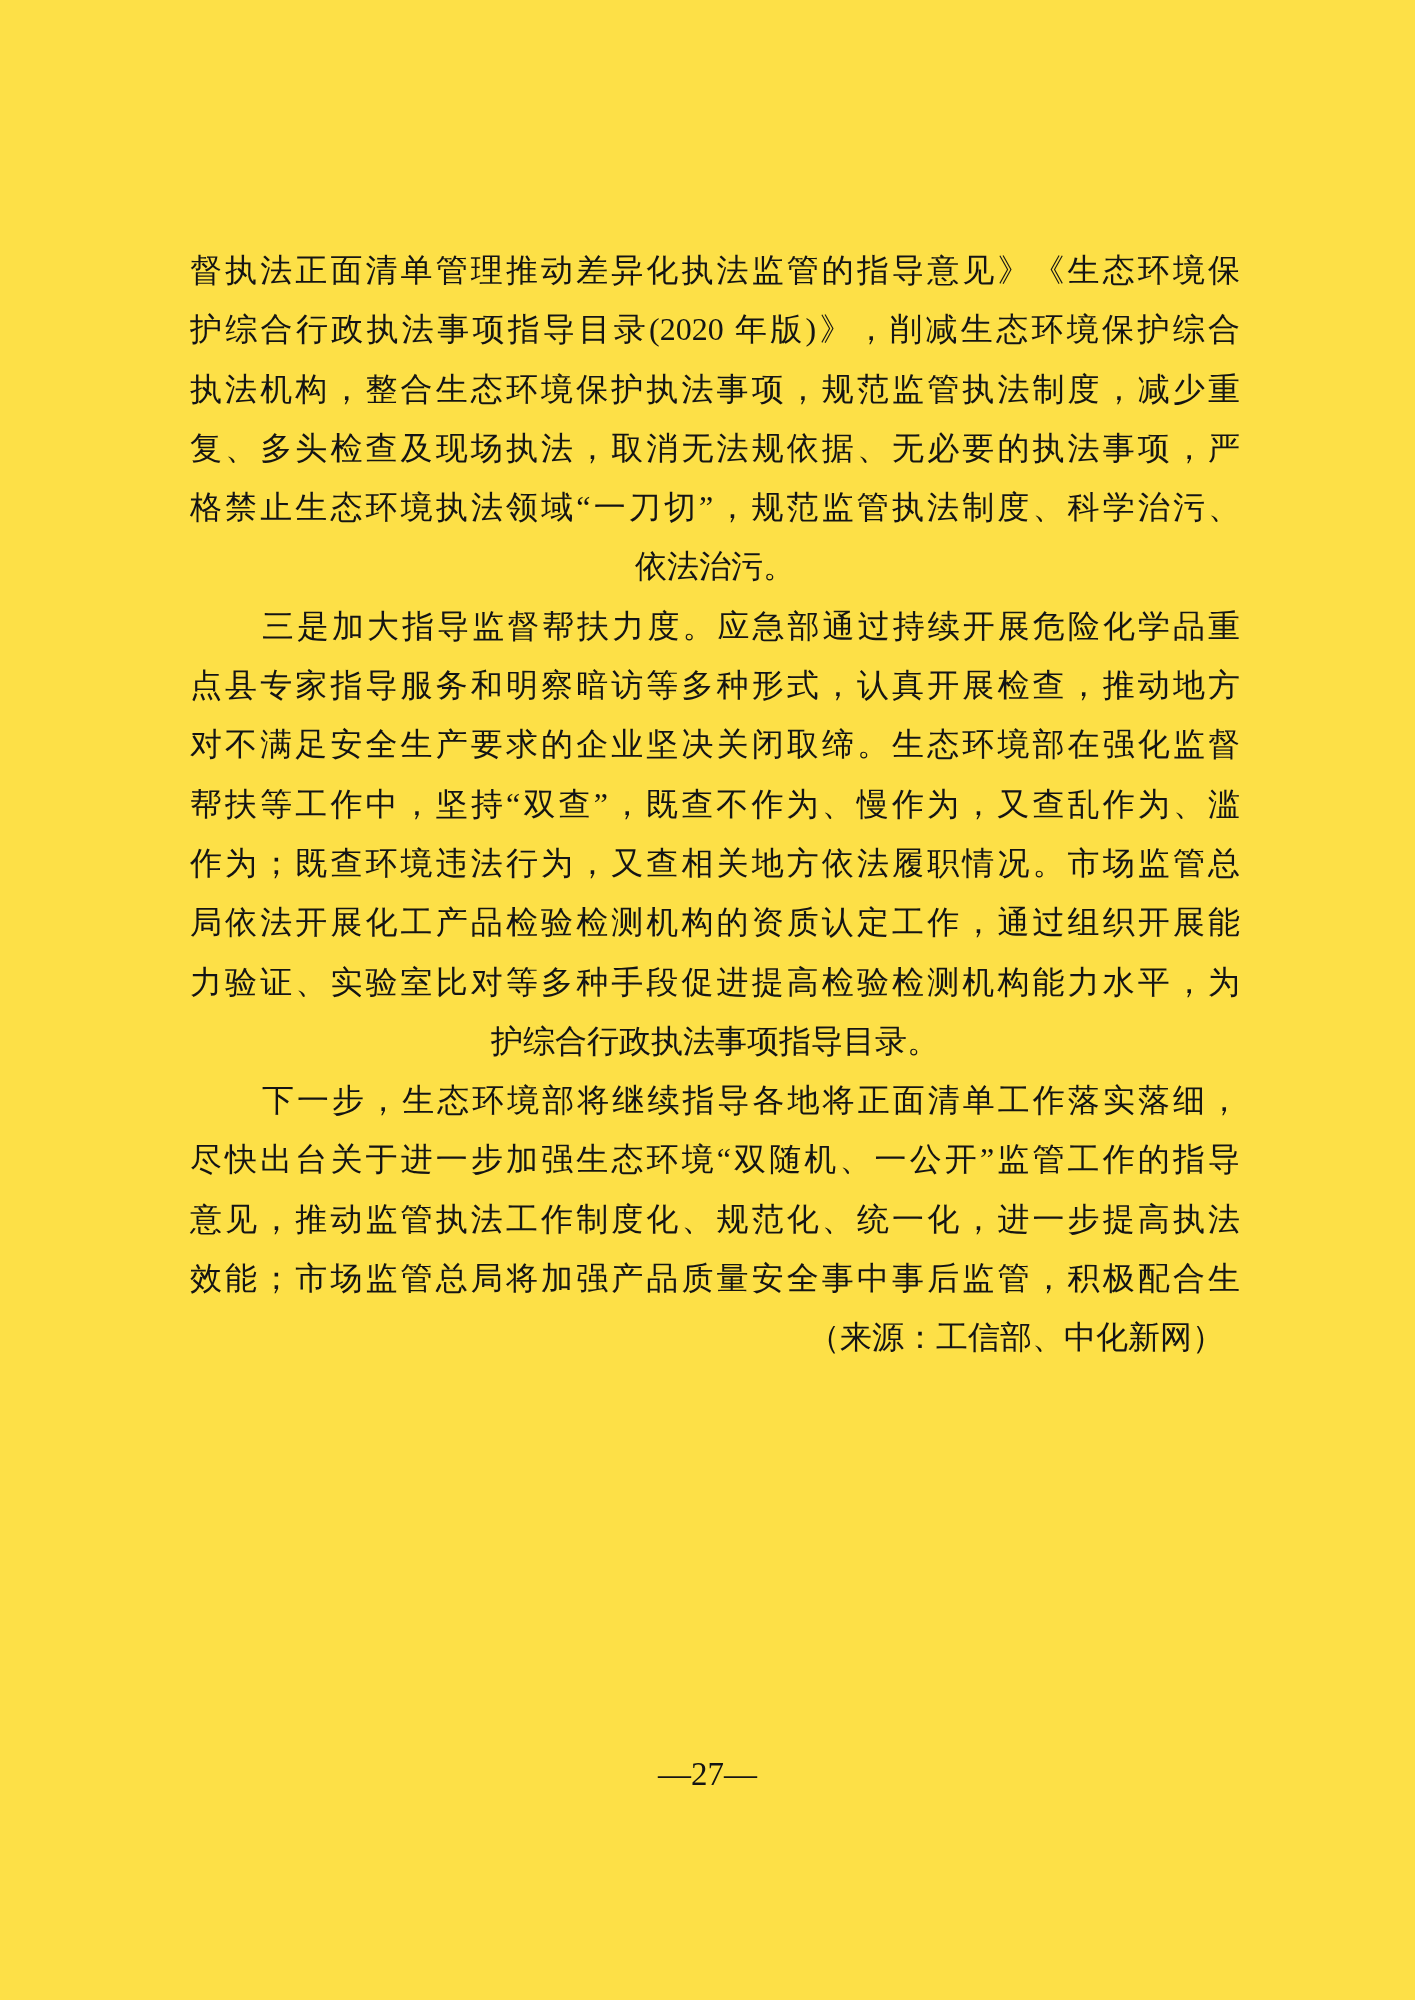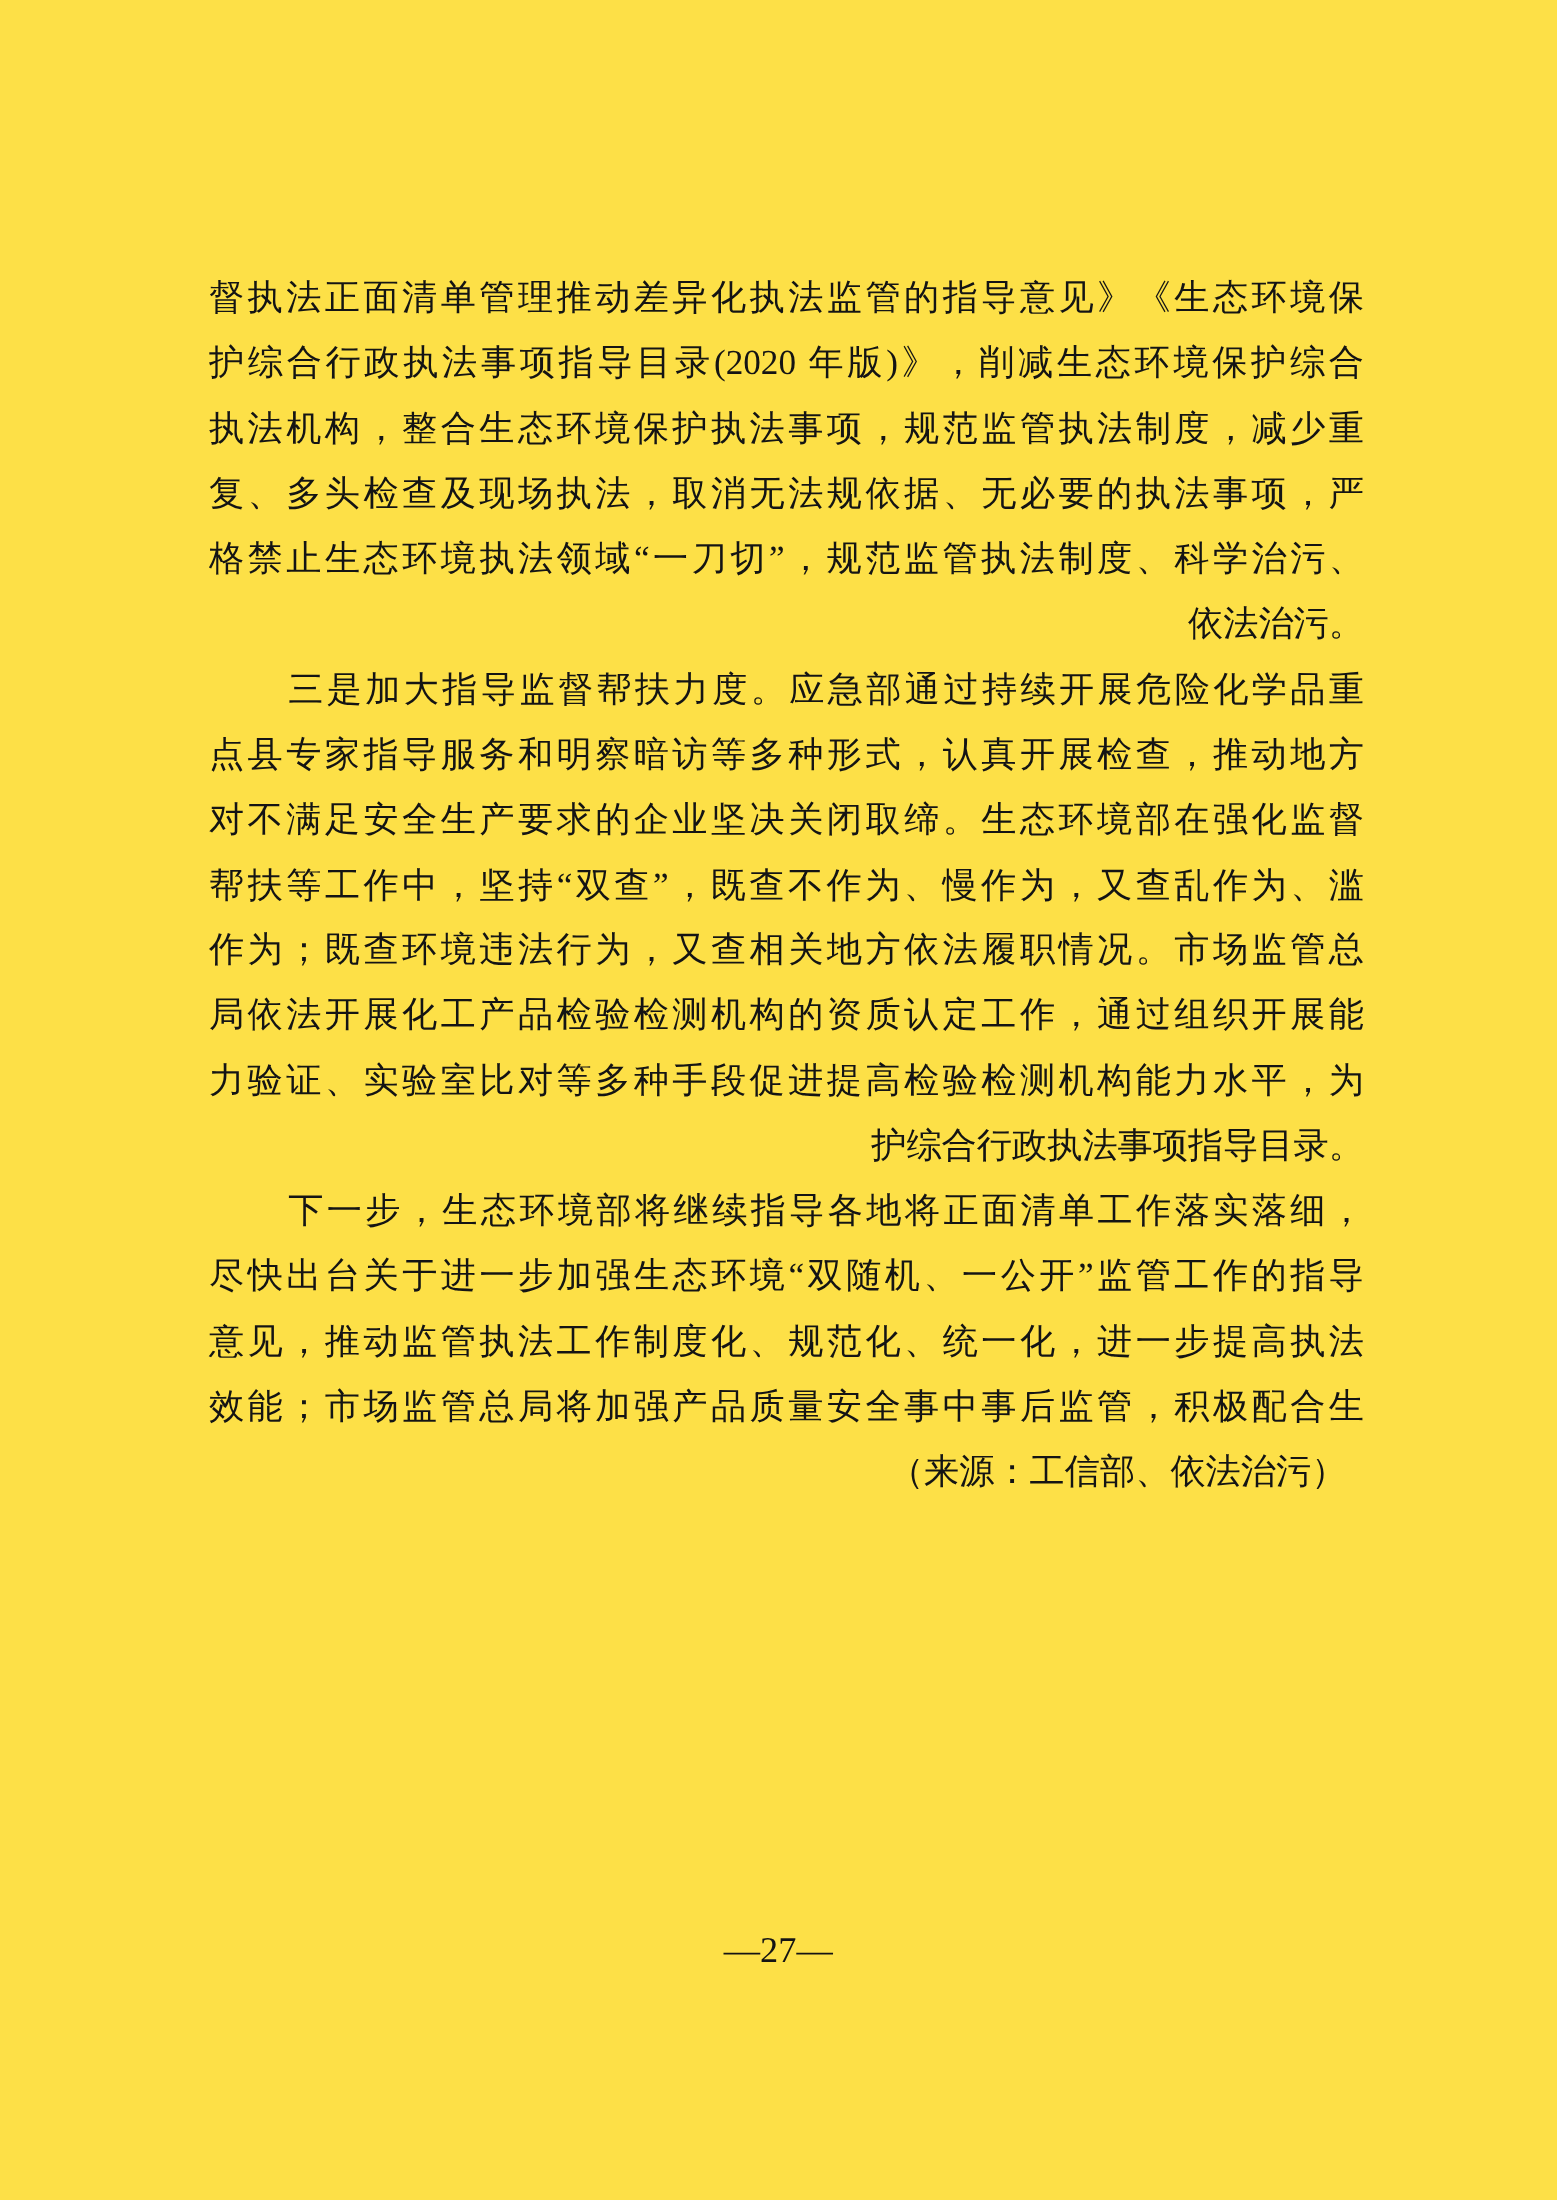--- a/index.html
+++ b/index.html
@@ -41,21 +41,21 @@
   .line.justify {
     text-align: justify;
     text-align-last: justify;
   }
   .line.indent-justify {
     text-align: justify;
     text-align-last: justify;
     text-indent: 72px;
   }
   .line.left {
-    text-align: right;
+    text-align: center;
   }
   .line.right {
     text-align: right;
     padding-right: 16px;
     box-sizing: border-box;
   }
   .page-number {
     position: absolute;
     left: 0;
     top: 1752px;
@@ -84,16 +84,16 @@
       <div class="line justify">对不满足安全生产要求的企业坚决关闭取缔。生态环境部在强化监督</div>
       <div class="line justify">帮扶等工作中，坚持“双查”，既查不作为、慢作为，又查乱作为、滥</div>
       <div class="line justify">作为；既查环境违法行为，又查相关地方依法履职情况。市场监管总</div>
       <div class="line justify">局依法开展化工产品检验检测机构的资质认定工作，通过组织开展能</div>
       <div class="line justify">力验证、实验室比对等多种手段促进提高检验检测机构能力水平，为</div>
       <div class="line left">护综合行政执法事项指导目录。</div>
       <div class="line indent-justify">下一步，生态环境部将继续指导各地将正面清单工作落实落细，</div>
       <div class="line justify">尽快出台关于进一步加强生态环境“双随机、一公开”监管工作的指导</div>
       <div class="line justify">意见，推动监管执法工作制度化、规范化、统一化，进一步提高执法</div>
       <div class="line justify">效能；市场监管总局将加强产品质量安全事中事后监管，积极配合生</div>
-      <div class="line right">（来源：工信部、依法治污）</div>
+      <div class="line right">（来源：工信部、中化新网）</div>
     </div>
   <div class="page-number">—27—</div>
 </div>
 
 </body></html>

